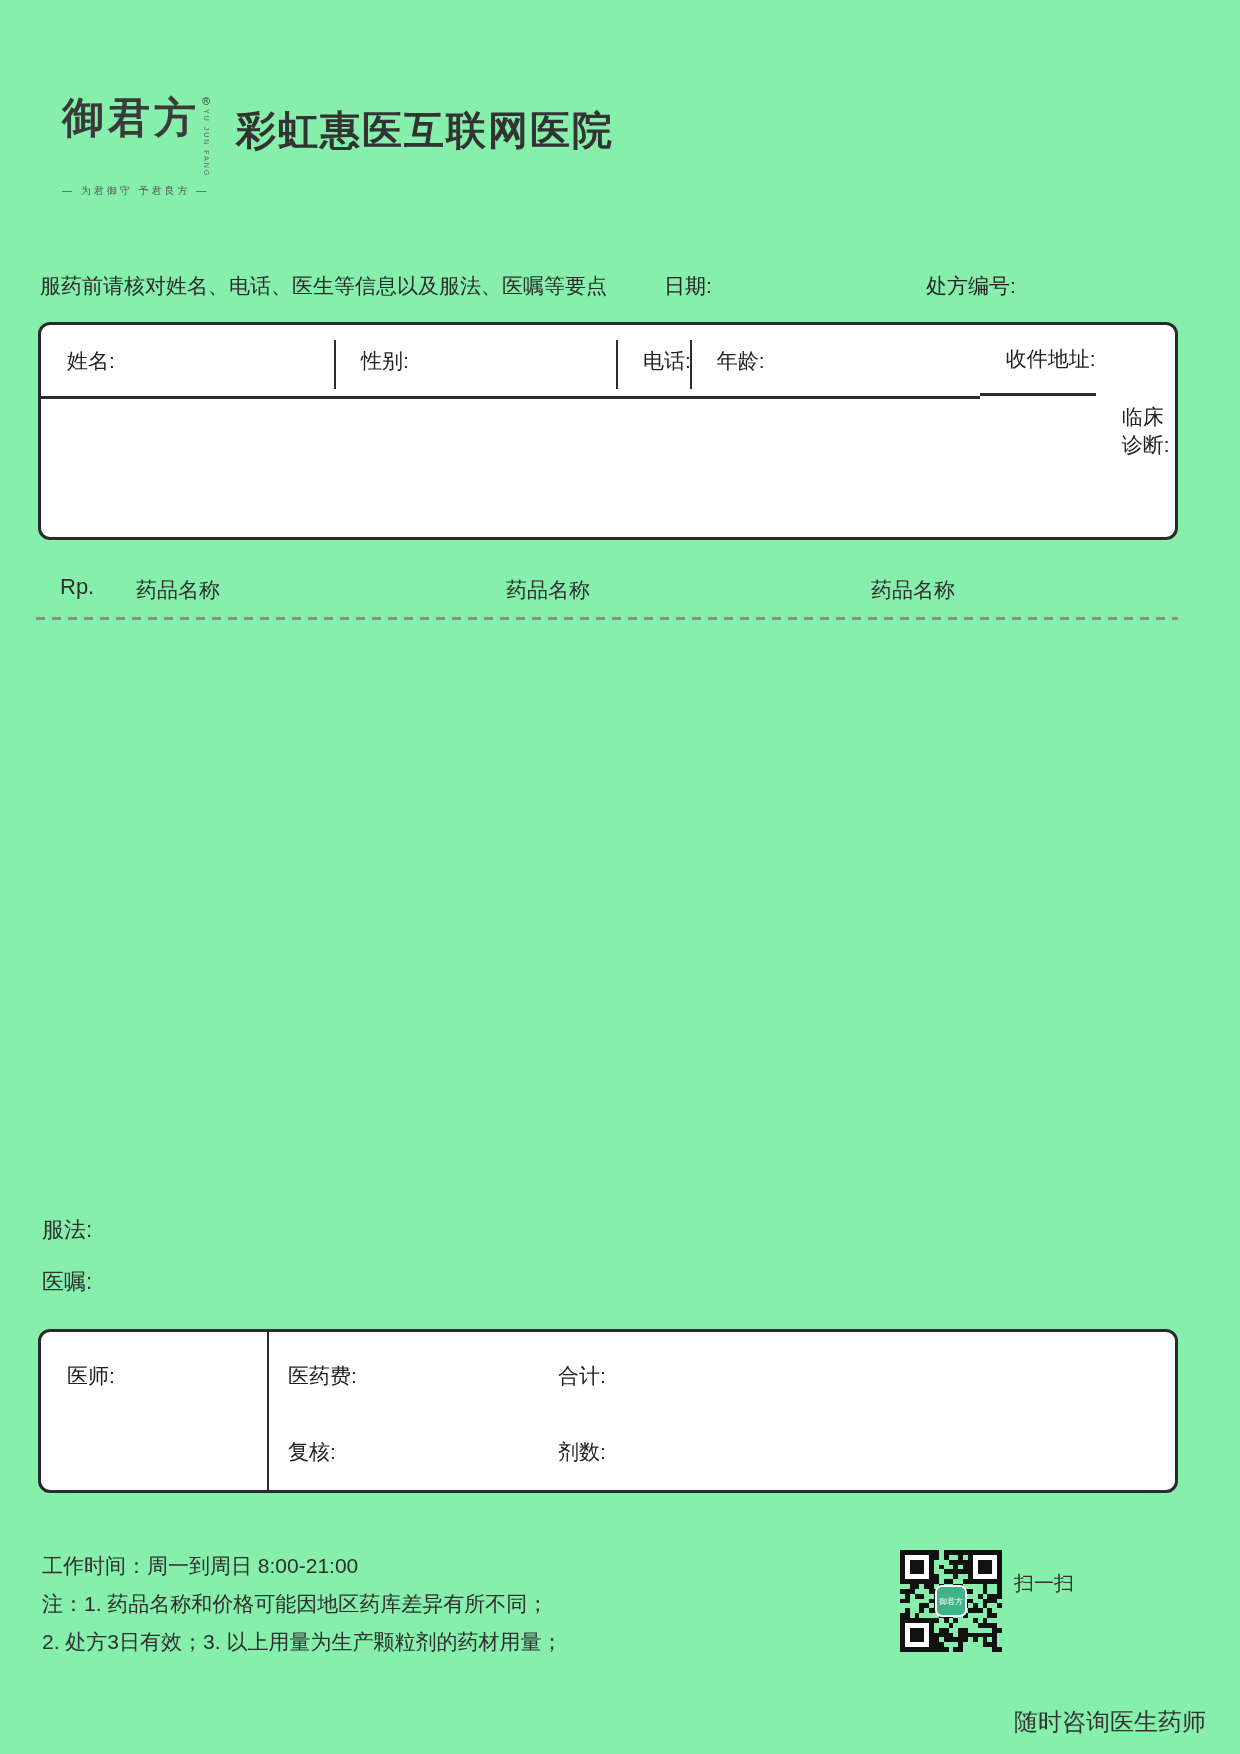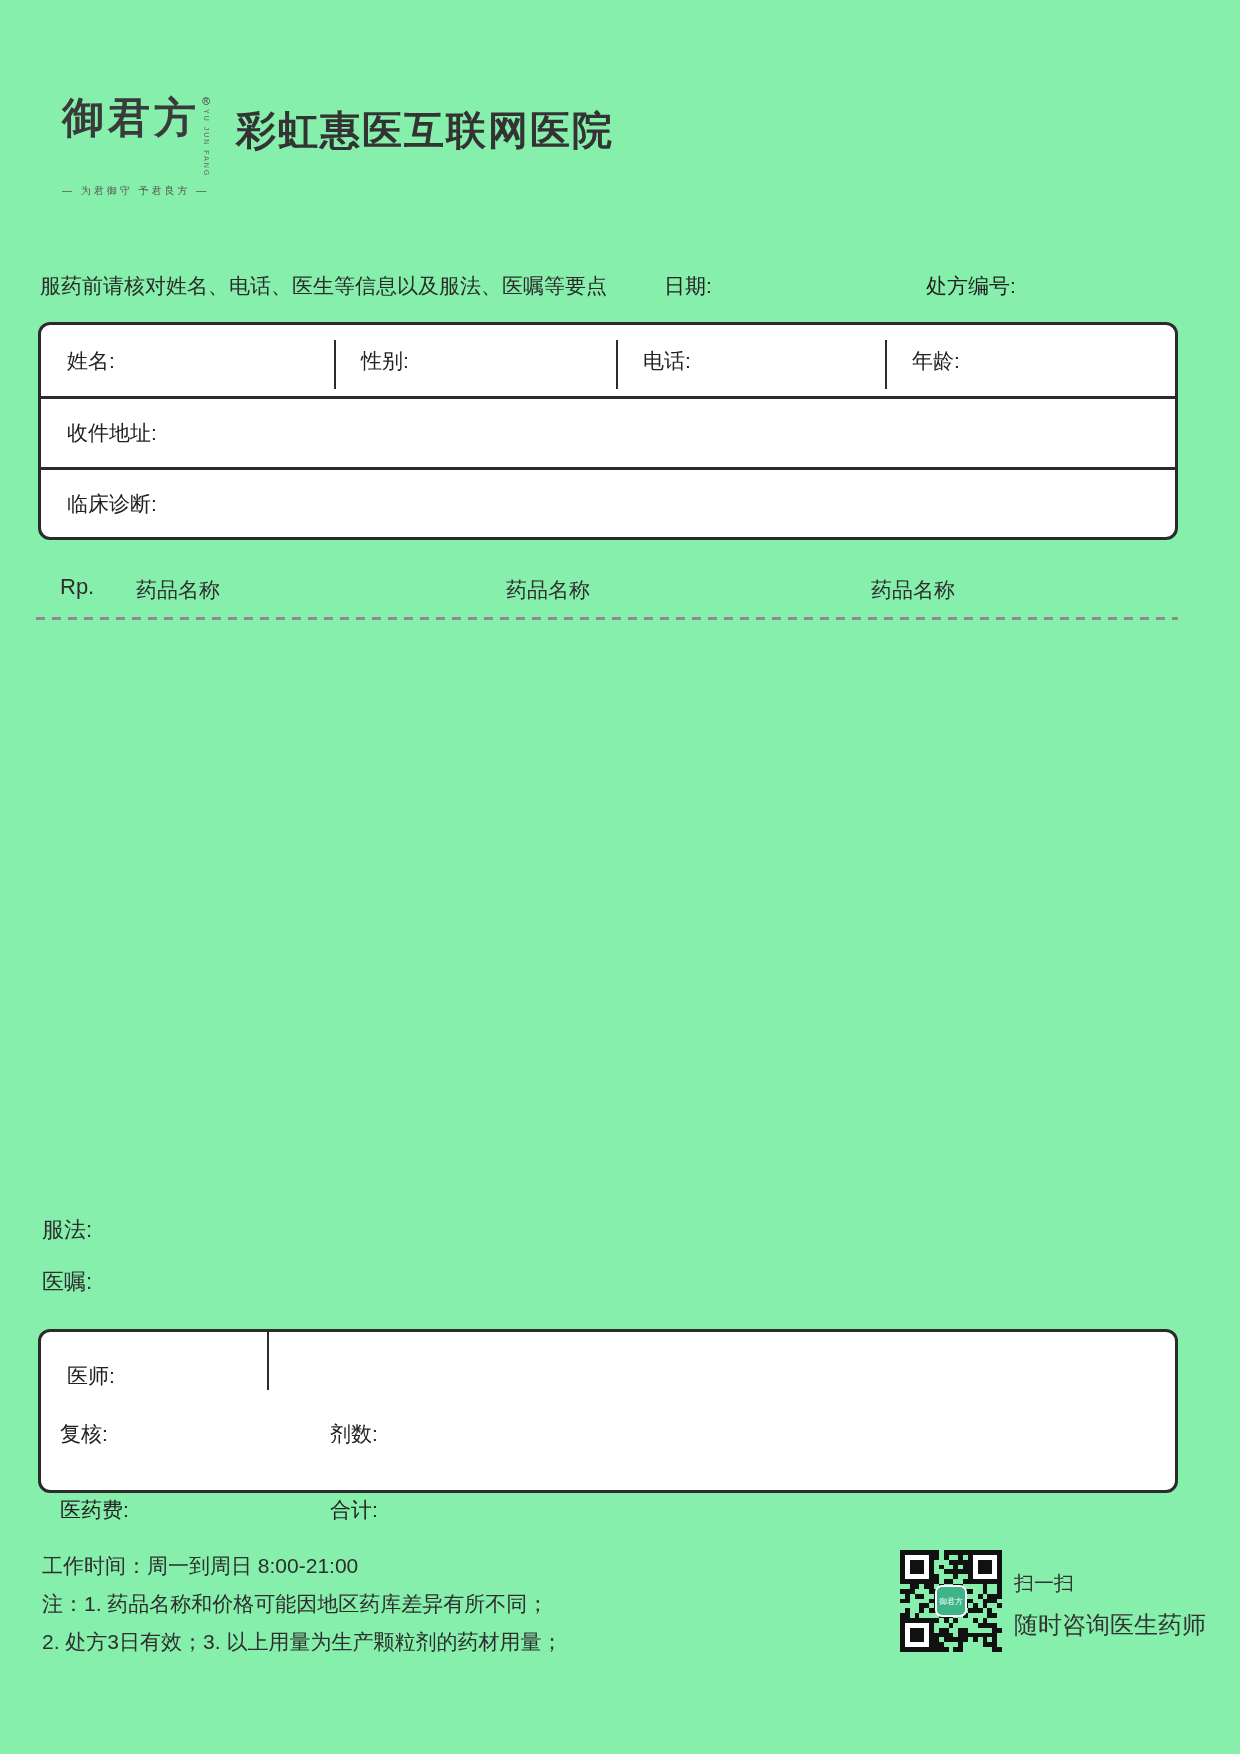--- a/index.html
+++ b/index.html
@@ -32,21 +32,21 @@
   }
 
   
   .notice{left:40px;top:272px;font-size:21px;color:#2b2b2b;}
   .date-label{left:664px;top:272px;font-size:21px;}
   .rxno-label{left:926px;top:272px;font-size:21px;}
 
   
   .form-box{
     left:38px;width:1140px;border:3px solid #2b2b2b;border-radius:12px;
-    box-sizing:border-box;background:#fff;flex-direction:column;
+    box-sizing:border-box;background:#fff;
   }
   .patient-box{top:322px;height:218px;display:flex;}
   .p-row1{display:flex;height:74px;border-bottom:3px solid #2b2b2b;box-sizing:border-box;}
   .p-cell{position:relative;display:flex;align-items:center;box-sizing:border-box;padding-left:26px;}
   .p-cell .vline{
     position:absolute;left:-1px;top:15px;bottom:7px;width:2px;background:#2b2b2b;
   }
   .c1{width:294px;} .c2{width:282px;} .c3{width:289px;} .c4{flex:1;}
   .p-row2{display:flex;align-items:center;height:71px;border-bottom:3px solid #2b2b2b;
     box-sizing:border-box;padding-left:26px;}
@@ -83,21 +83,21 @@
 
   .qr-wrap{left:900px;top:1550px;width:102px;height:102px;}
   .qr-wrap svg{width:102px;height:102px;shape-rendering:crispEdges;display:block;}
   .qr-center-logo{
     position:absolute;left:35px;top:35px;width:32px;height:32px;border-radius:7px;
     background:#3eb489;border:2px solid #fff;box-sizing:border-box;
     display:flex;align-items:center;justify-content:center;
     color:#fff;font-size:8px;letter-spacing:0;white-space:nowrap;
   }
   .scan-label{left:1014px;top:1570px;font-size:20px;color:#333;}
-  .scan-caption{left:1014px;top:1609px;font-size:24px;color:#333;}
+  .scan-caption{left:1014px;top:1706px;font-size:24px;color:#333;}
 </style>
 </head>
 <body>
 
 <div class="page">
 
   <div class="abs brand-logo">
     <div class="logo-row">
       <span class="logo-text">御君方</span>
       <span class="logo-side">
@@ -147,26 +147,26 @@
 
   <div class="abs usage-label">服法:</div>
   <div class="abs advice-label">医嘱:</div>
 
   <div class="abs form-box signoff-box">
     <div class="s-left">
       <span class="flabel">医师:</span>
     </div>
     <div class="s-right">
       <div class="s-row">
+        <span class="flabel s-item1">医药费:</span>
+        <span class="flabel">合计:</span>
+      </div>
+      <div class="s-row">
         <span class="flabel s-item1">复核:</span>
         <span class="flabel">剂数:</span>
-      </div>
-      <div class="s-row">
-        <span class="flabel s-item1">医药费:</span>
-        <span class="flabel">合计:</span>
       </div>
     </div>
   </div>
 
   <div class="abs foot-line1">工作时间：周一到周日  8:00-21:00</div>
   <div class="abs foot-line2">注：1. 药品名称和价格可能因地区药库差异有所不同；</div>
   <div class="abs foot-line3">2. 处方3日有效；3. 以上用量为生产颗粒剂的药材用量；</div>
 
   <div class="abs qr-wrap">
     <svg id="qr-svg" viewBox="0 0 21 21" xmlns="http://www.w3.org/2000/svg">

